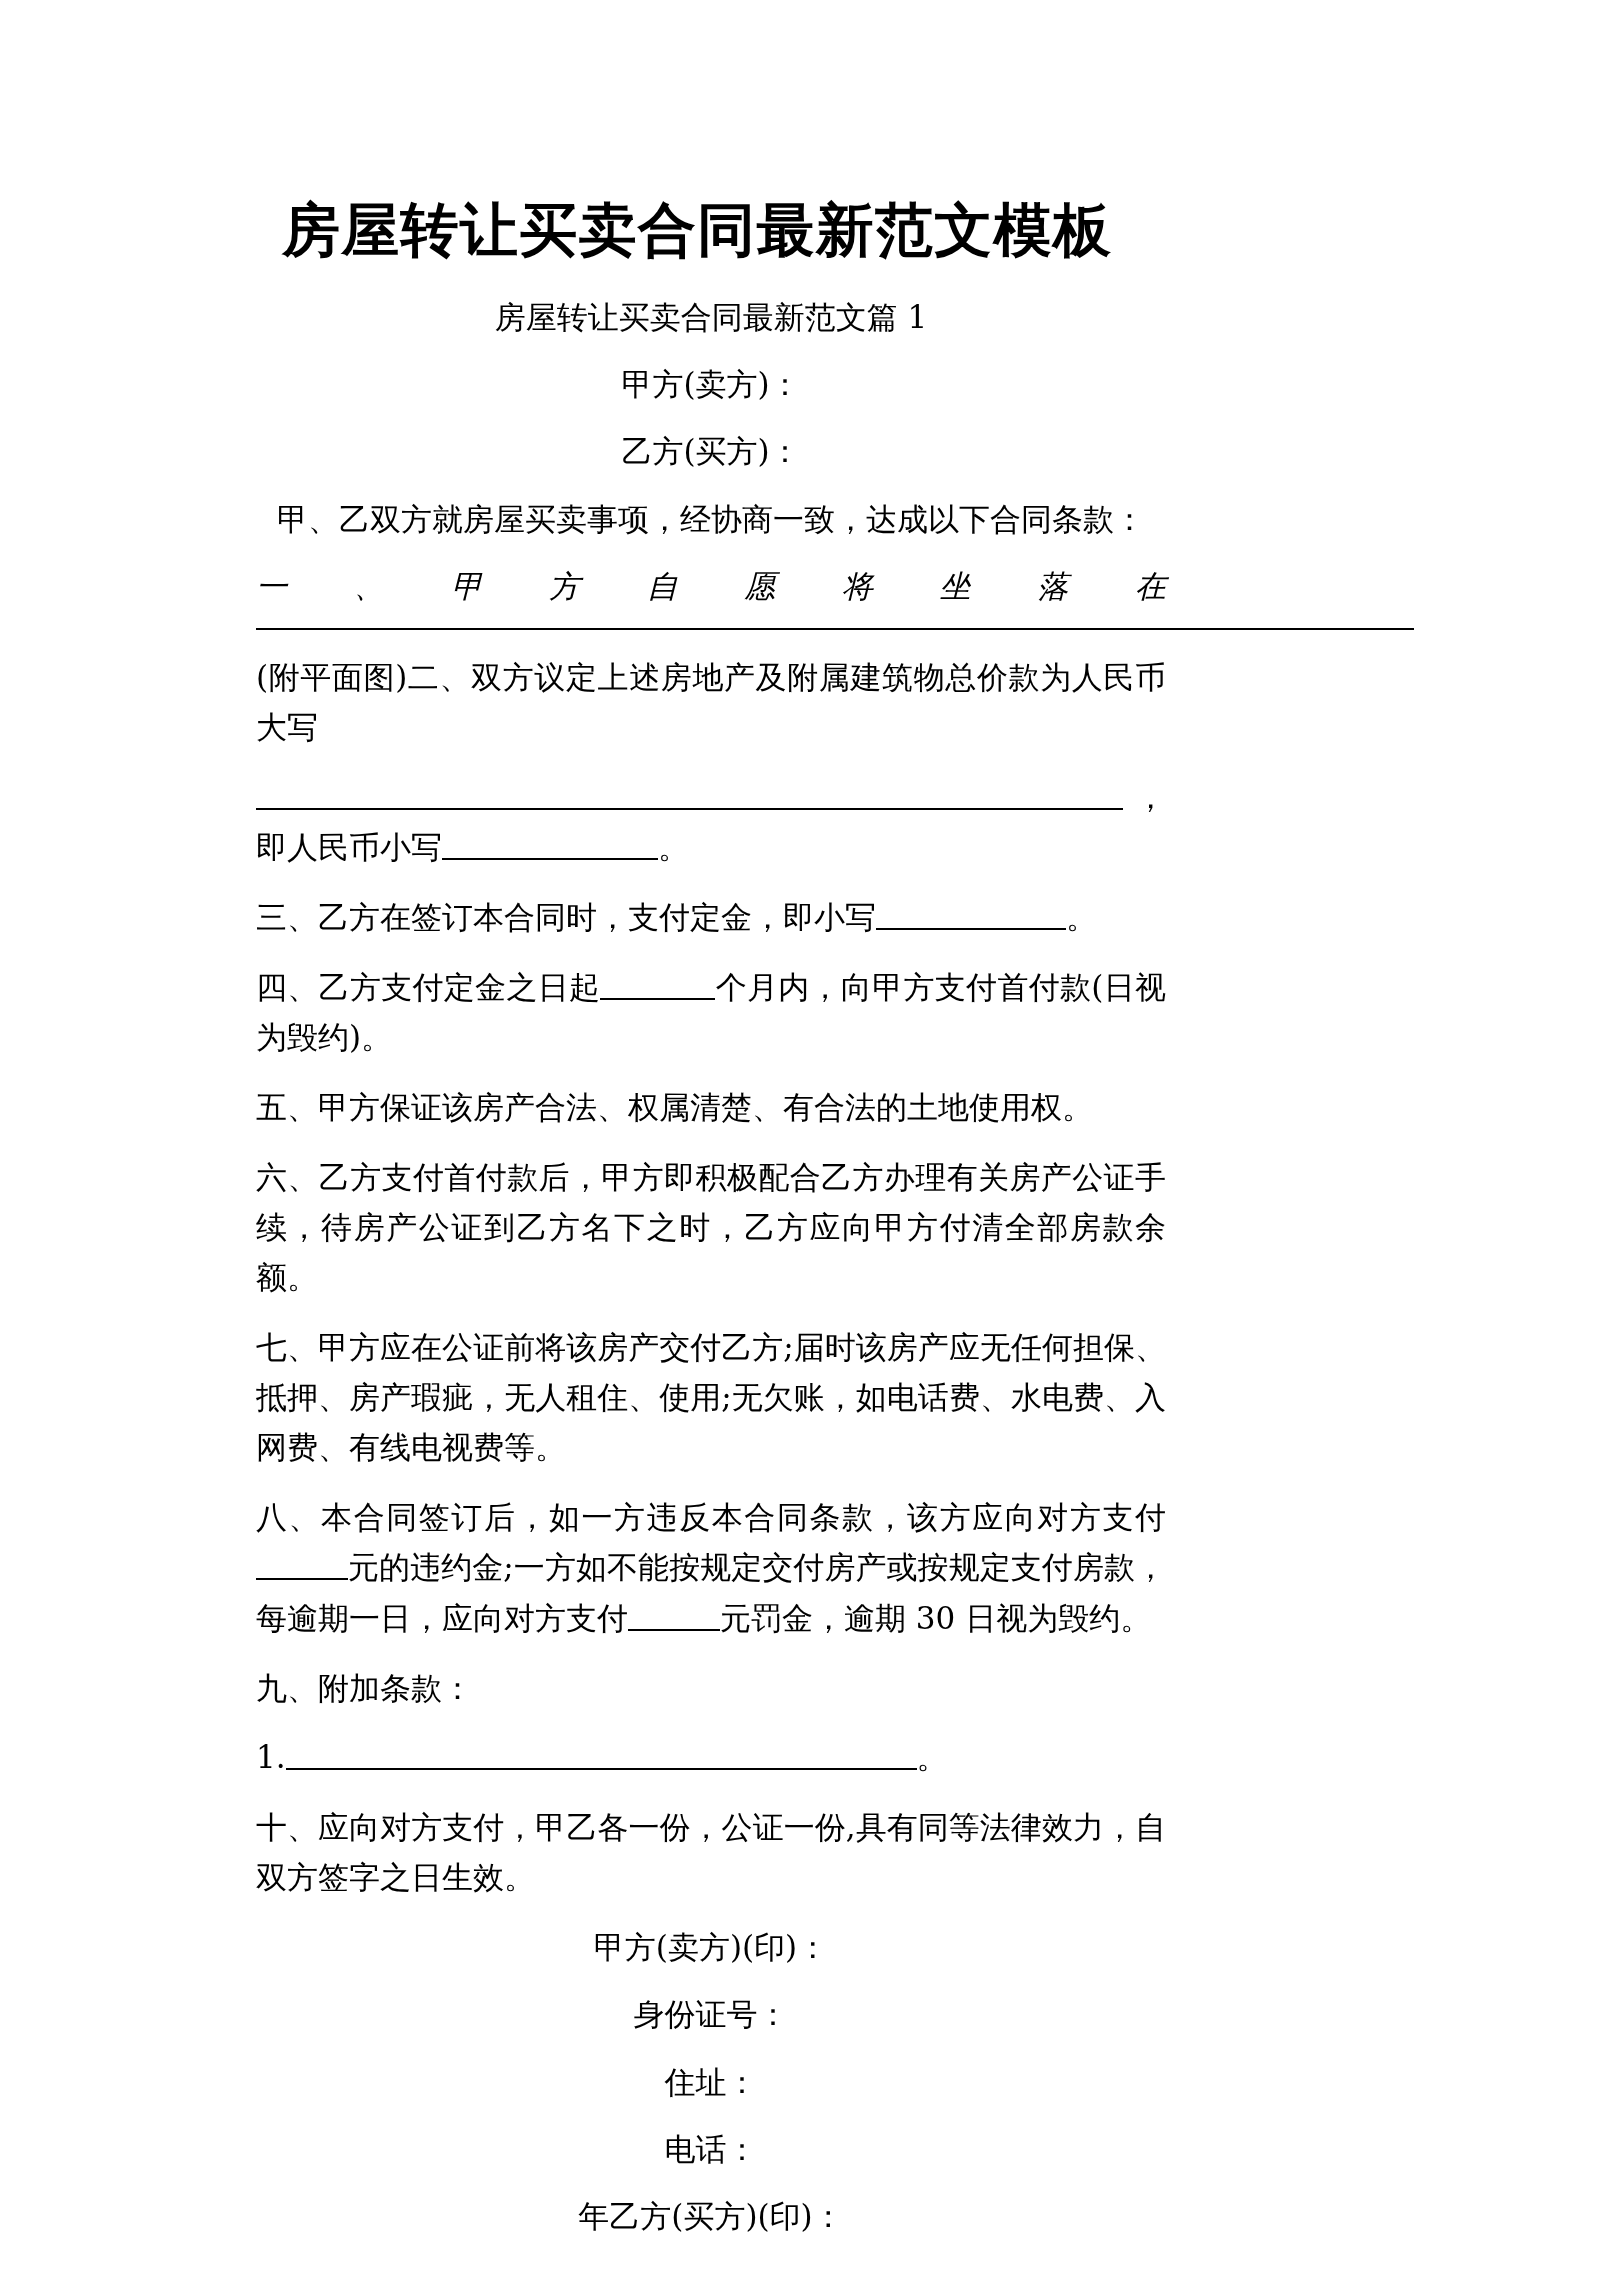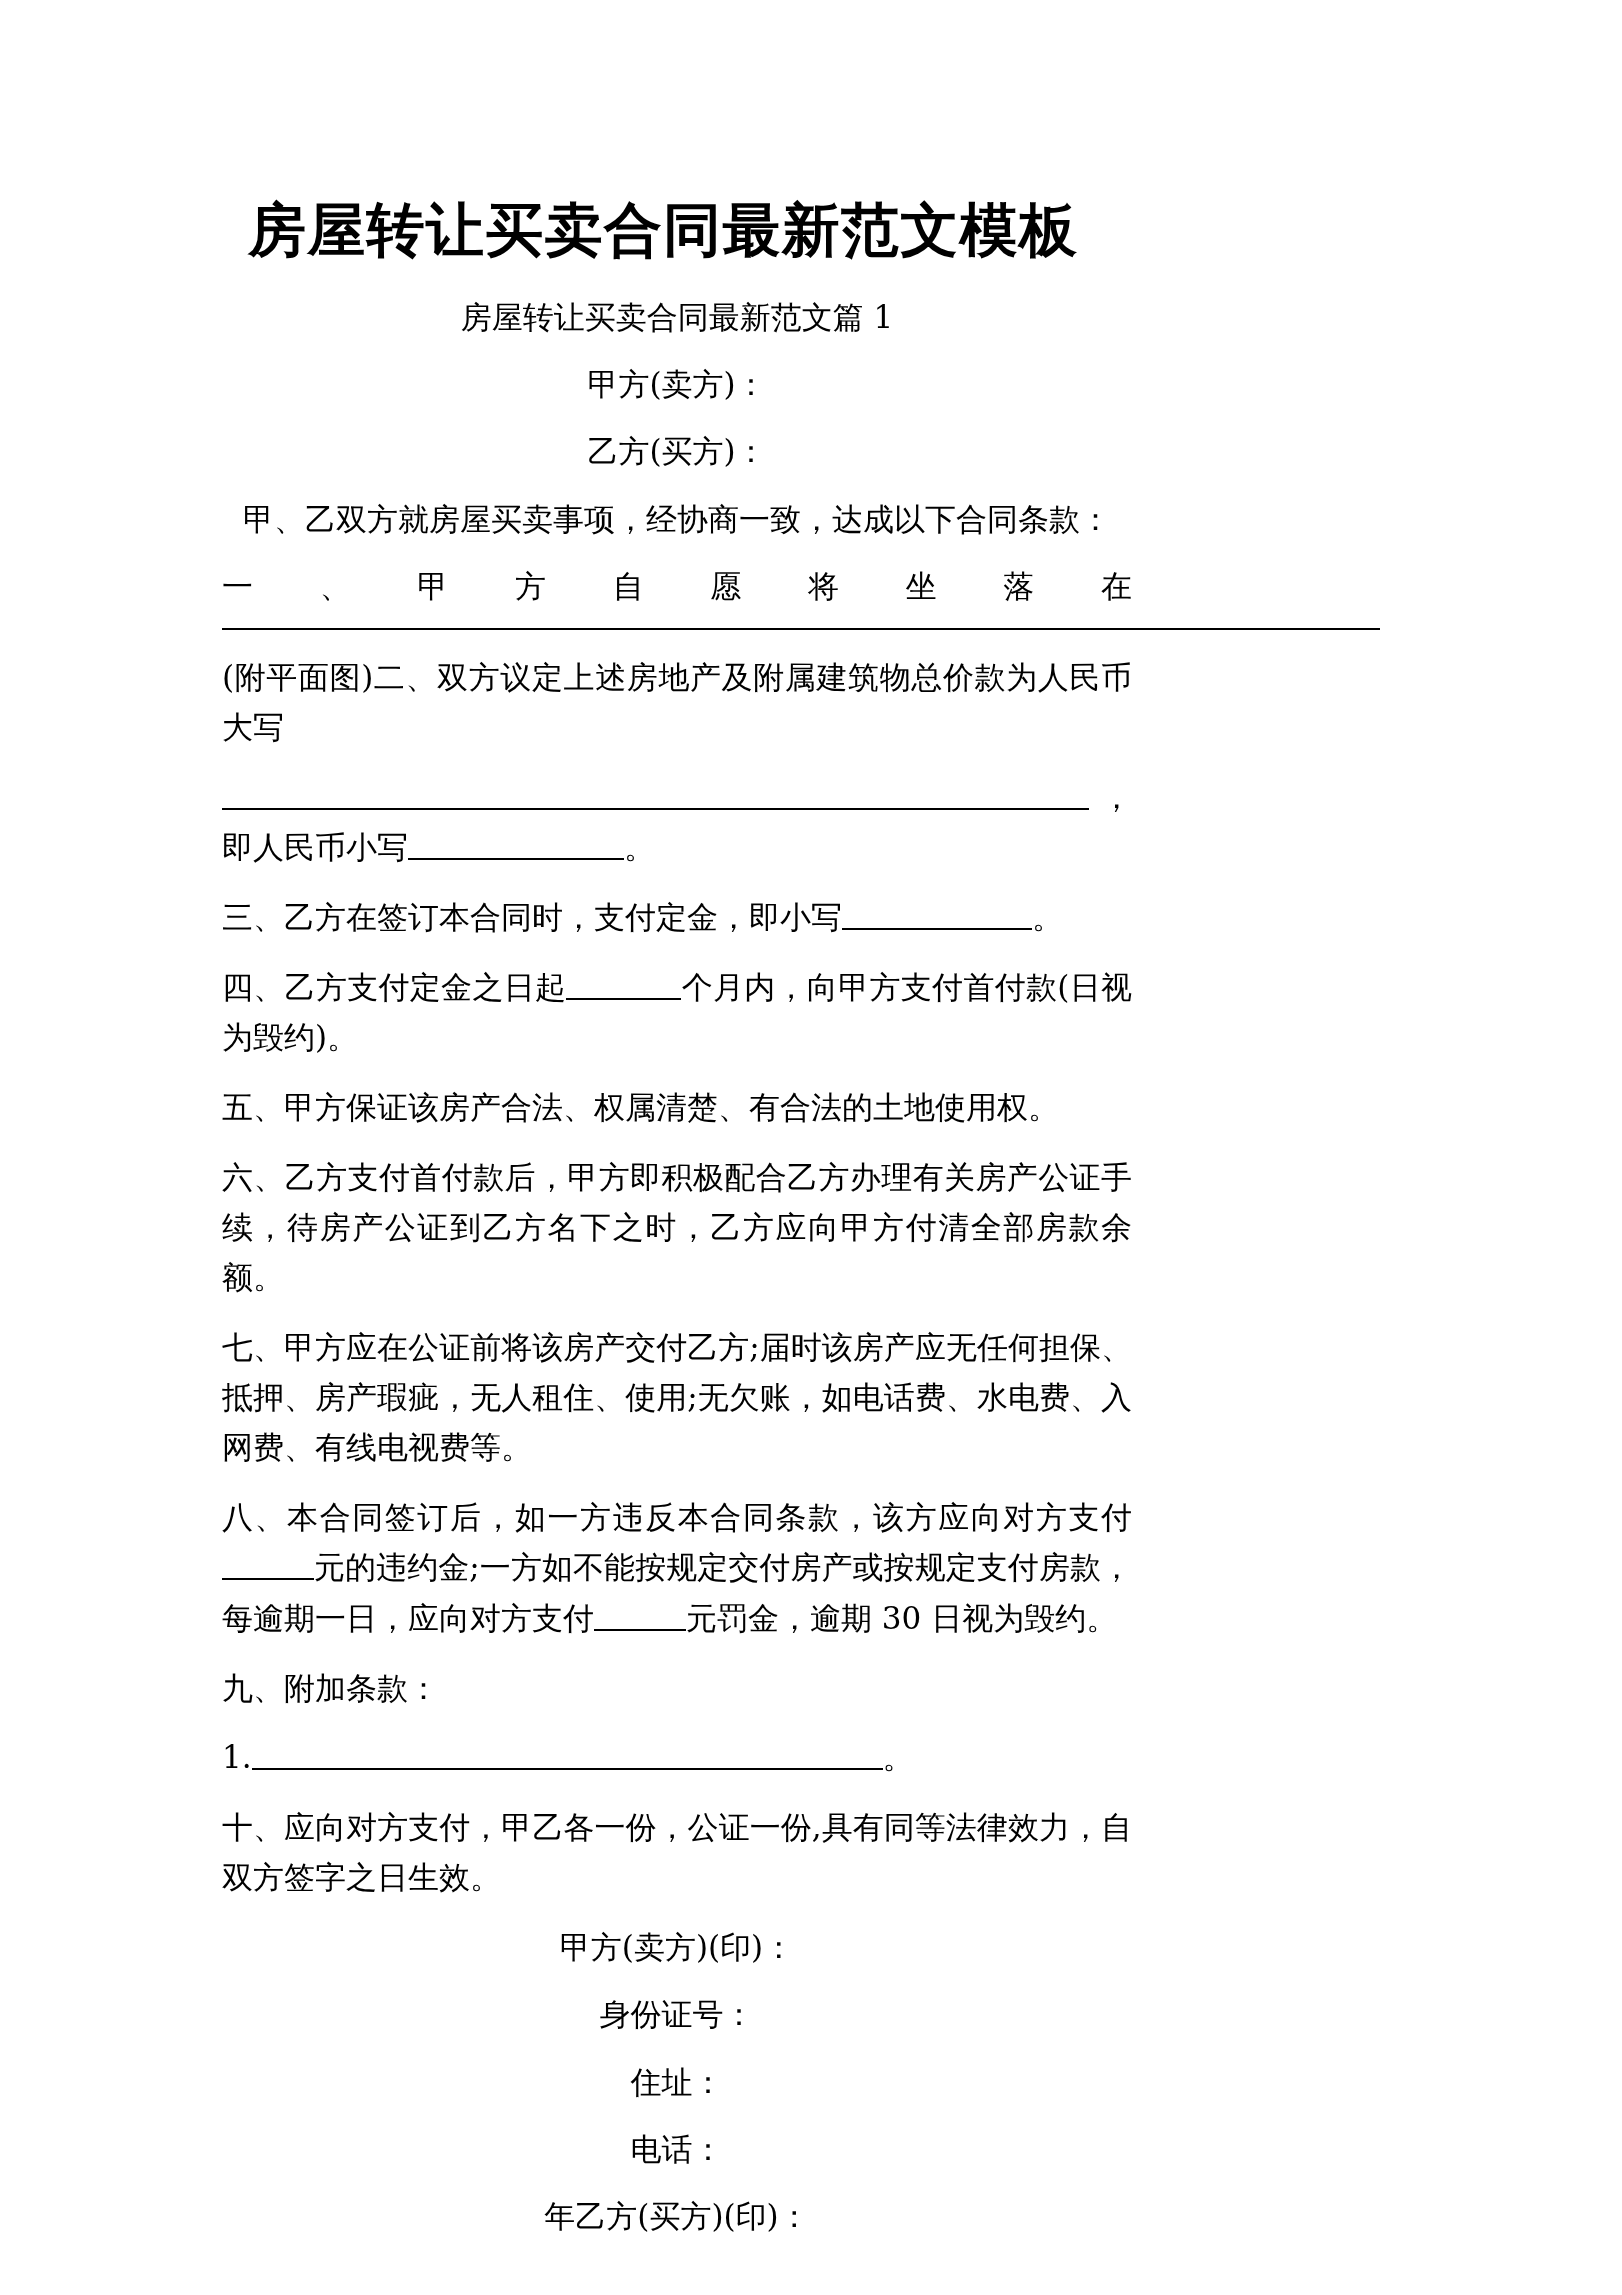--- a/index.html
+++ b/index.html
@@ -13,20 +13,21 @@
     font-family: "DejaVu Serif", "Liberation Serif", serif;
     color: #000000;
     overflow: hidden;
   }
   .page {
     position: relative;
     width: 1361px;
     height: 2295px;
     box-sizing: border-box;
     padding: 196px 229px 16px 222px;
+    margin-left: 34px;
   }
   .doc-title {
     font-size: 58px;
     font-weight: bold;
     line-height: 1.18;
     letter-spacing: 1.3px;
     margin: 0 0 27.5px 26px;
     white-space: nowrap;
   }
   .para {
@@ -37,20 +38,21 @@
     white-space: normal;
     word-break: break-all;
   }
   .para.tight {
     margin-bottom: 17px;
   }
   .para.justify {
     text-align: justify;
     text-align-last: justify;
     margin-bottom: 5.2px;
+    font-style: italic;
   }
   .para.flow {
     text-align: justify;
     text-align-last: left;
   }
   
   .blank {
     display: inline-block;
     border-bottom: 2px solid #000;
     vertical-align: baseline;

